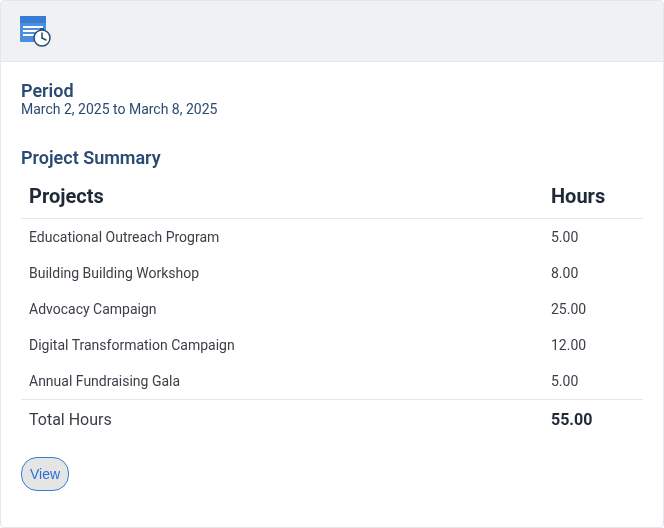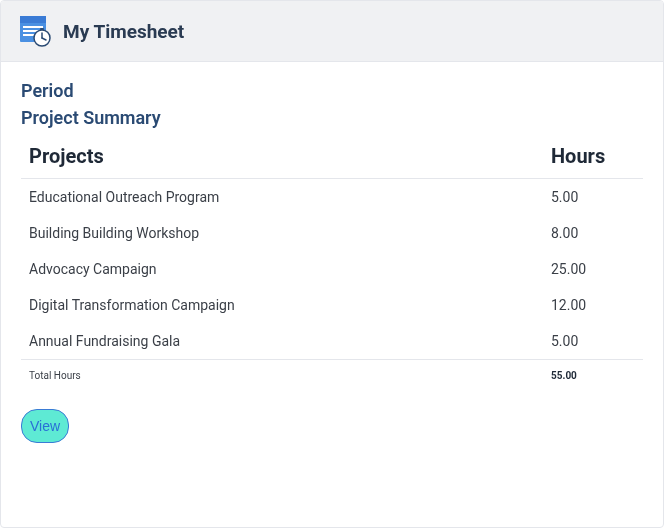--- a/index.html
+++ b/index.html
@@ -41,21 +41,20 @@
       font-weight: 700;
       color: #2a3b52;
     }
     .card-body {
       padding: 18px 20px;
     }
     .section-heading {
       font-size: 18px;
       font-weight: 600;
       color: #2a4a73;
-      margin-bottom: 6px;
     }
     .period-range {
       font-size: 14px;
       color: #2a4a73;
       margin-bottom: 30px;
     }
     .summary-heading {
       font-size: 18px;
       font-weight: 600;
       color: #2a4a73;
@@ -78,31 +77,31 @@
       text-align: left;
       width: 100px;
     }
     .summary-table td {
       font-size: 14px;
       color: #3a3f47;
       padding: 10px 8px;
     }
     .summary-table tbody tr.total-row td {
       border-top: 1px solid #e4e6eb;
-      font-size: 10px;
+      font-size: 16px;
     }
     .summary-table tbody tr.total-row td.hours-col {
       font-weight: 700;
       color: #1f2937;
       margin-left: 28px;
     }
     .view-button {
       margin-top: 18px;
       padding: 8px 8px;
-      background: #5eead4;
+      background: #e5e5e5;
       border: 1px solid #3a7bd5;
       border-radius: 16px;
       color: #2a6fd6;
       font-size: 14px;
       font-weight: 500;
       cursor: pointer;
       display: inline-block;
     }
   </style>
 </head>
@@ -116,25 +115,25 @@
         <rect x="1" y="1" width="26" height="7" fill="#3a7bd5"></rect>
         <rect x="4" y="11" width="20" height="2" fill="#ffffff"></rect>
         <rect x="4" y="15" width="20" height="2" fill="#ffffff"></rect>
         <rect x="4" y="19" width="20" height="2" fill="#ffffff"></rect>
         <circle cx="23" cy="23" r="8" fill="#ffffff" stroke="#2a4a73" stroke-width="1.5"></circle>
         <line x1="23" y1="23" x2="23" y2="18" stroke="#2a4a73" stroke-width="1.5" stroke-linecap="round"></line>
         <line x1="23" y1="23" x2="27" y2="25" stroke="#2a4a73" stroke-width="1.5" stroke-linecap="round"></line>
         <rect x="21" y="13" width="4" height="2" fill="#2a4a73" rx="1"></rect>
       </svg>
     </div>
-    <h1 class="card-title">My Timesheet</h1>
   </div>
 
   <div class="card-body">
     <div class="section-heading">Period</div>
+    <div class="period-range">March 2, 2025 to March 8, 2025</div>
 
     <div class="summary-heading">Project Summary</div>
 
     <table class="summary-table">
       <thead>
         <tr>
           <th>Projects</th>
           <th class="hours-col">Hours</th>
         </tr>
       </thead>

